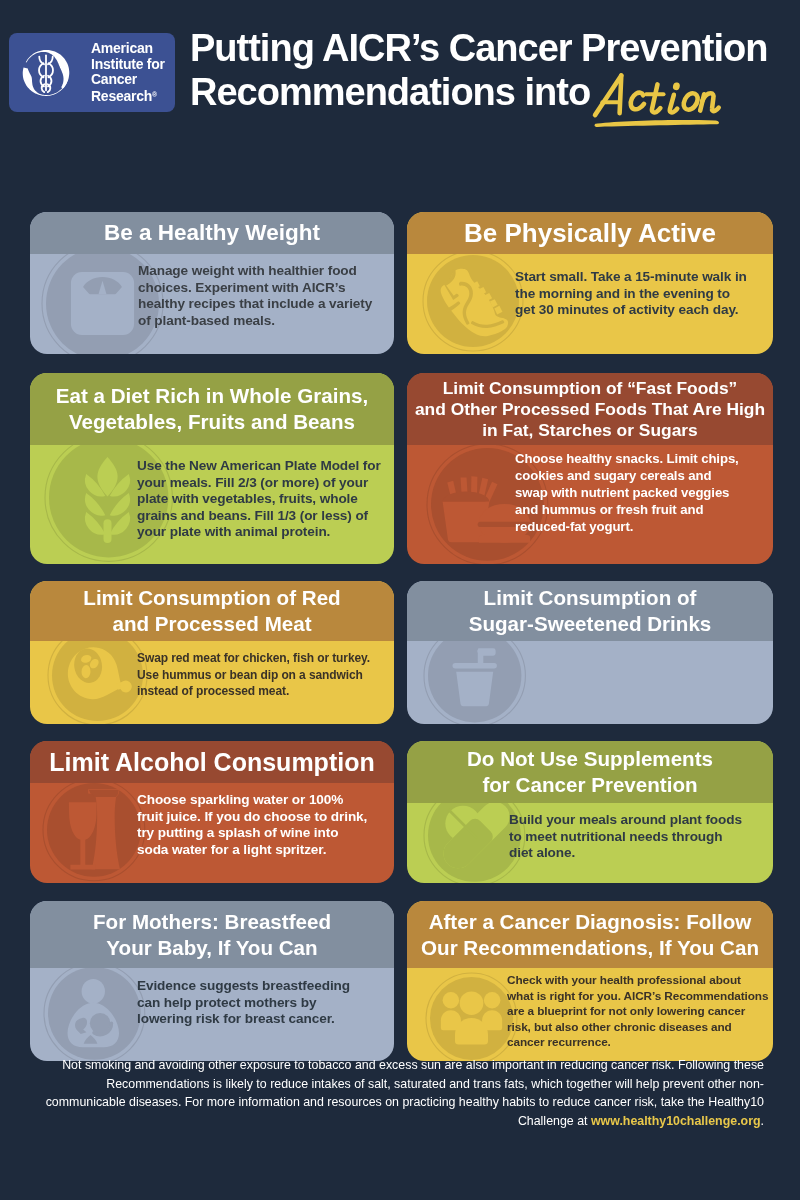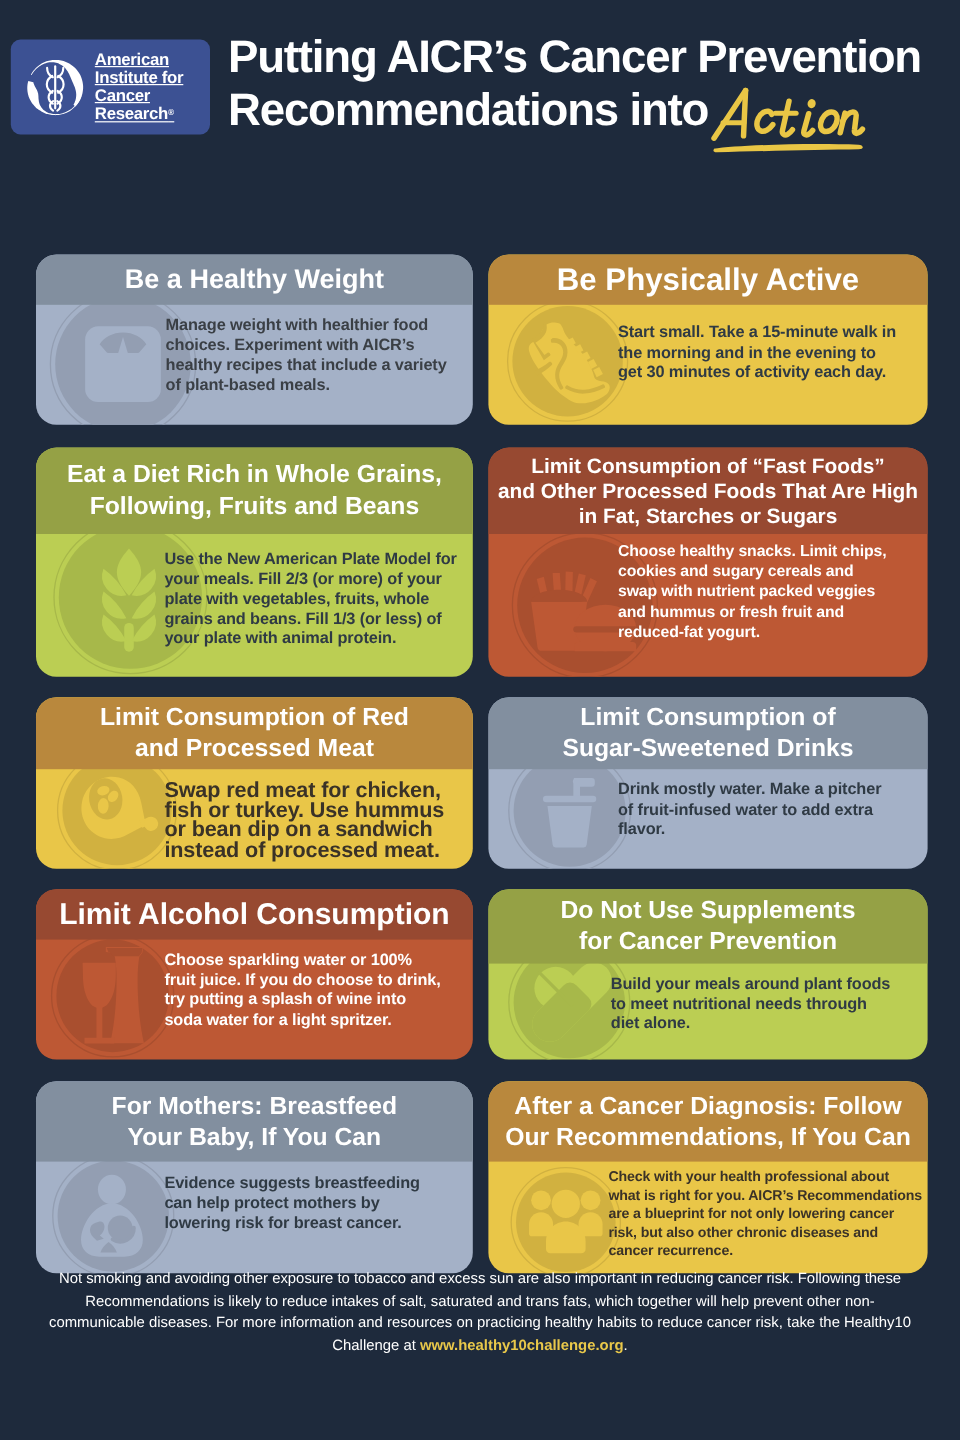--- a/index.html
+++ b/index.html
@@ -4,40 +4,40 @@
 <style>
   html,body{margin:0;padding:0;}
   body{width:800px;height:1200px;overflow:hidden;background:#1e2a3c;
        font-family:"Liberation Sans",sans-serif;}
   #page{position:relative;width:800px;height:1200px;background:#1e2a3c;overflow:hidden;}
 
   
   #logo-box{position:absolute;left:9px;top:33px;width:166px;height:79px;z-index:5;
             background:#3c5193;border-radius:8px;display:flex;align-items:center;}
   #logo-mark{width:58px;height:58px;margin-left:8px;flex:none;}
-  #logo-text{margin-left:4px;color:#fff;font-size:14px;line-height:15.2px;
-             font-weight:700;letter-spacing:-0.25px;text-decoration:underline;}
+  #logo-text{margin-left:16px;color:#fff;font-size:14px;line-height:15.2px;
+             font-weight:700;letter-spacing:-0.25px;}
   #logo-text .reg{font-size:7px;vertical-align:3.5px;letter-spacing:0;}
   #title{position:absolute;left:190px;top:27px;width:620px;color:#fff;z-index:5;
          font-size:38px;line-height:43.6px;font-weight:700;letter-spacing:-1.0px;}
   #action-wrap{position:absolute;left:589px;top:68px;z-index:6;overflow:visible;}
 
   
   .card{position:absolute;border-radius:17px;overflow:hidden;z-index:2;margin-top:36px;}
   .chdr{position:absolute;left:0;top:0;right:0;z-index:3;display:flex;
         flex-direction:column;align-items:center;justify-content:center;
         text-align:center;color:#fff;font-weight:700;}
   .cicon{position:absolute;z-index:2;overflow:visible;}
   .cicon .ko{fill:var(--ko);}
   .cicon .ko-s{stroke:var(--ko);}
   .ctxt{position:absolute;z-index:4;font-weight:700;color:#2f343c;
         font-size:13.6px;line-height:16.6px;letter-spacing:-0.1px;}
 
   
-  #note{position:absolute;left:36px;top:1056px;width:728px;text-align:center;z-index:5;
+  #note{position:absolute;left:36px;top:1056px;width:728px;text-align:right;z-index:5;
         color:#fff;font-size:12.4px;line-height:18.6px;font-weight:400;}
   #note .lnk{color:#e9c84a;font-weight:700;}
   #bar{position:absolute;left:0;top:1152px;width:800px;height:48px;background:#3c5193;z-index:5;}
   #bar .t{position:absolute;left:0;top:15px;width:800px;text-align:center;color:#fff;
           font-size:13.2px;font-weight:700;letter-spacing:0.15px;}
 </style>
 </head>
 <body>
 
 <div id="page">
@@ -138,21 +138,21 @@
             <path d="M98.0 40.0A37.2 37.2 0 0 1 55.0 90.0A137.9 137.9 0 0 1 98.0 40.0Z"></path>
             <path d="M2.0 40.0A137.9 137.9 0 0 1 45.0 90.0A37.2 37.2 0 0 1 2.0 40.0Z"></path>
             <path d="M98.0 83.0A37.2 37.2 0 0 1 55.0 133.0A137.9 137.9 0 0 1 98.0 83.0Z"></path>
             <path d="M2.0 83.0A137.9 137.9 0 0 1 45.0 133.0A37.2 37.2 0 0 1 2.0 83.0Z"></path>
             <path d="M98.0 126.0A37.2 37.2 0 0 1 55.0 176.0A137.9 137.9 0 0 1 98.0 126.0Z"></path>
             <path d="M2.0 126.0A137.9 137.9 0 0 1 45.0 176.0A37.2 37.2 0 0 1 2.0 126.0Z"></path>
           </g>
         </svg>
         <div class="chdr" style="height:72px;background:#95a145;font-size:20.6px;line-height:26px">
           <div>Eat a Diet Rich in Whole Grains,</div>
-          <div>Following, Fruits and Beans</div>
+          <div>Vegetables, Fruits and Beans</div>
         </div>
         <div class="ctxt" style="left:107px;top:85px;width:252px;color:#2f3a44;font-size:13.6px;line-height:16.6px">Use the New American Plate Model for your meals. Fill 2/3 (or more) of your plate with vegetables, fruits, whole grains and beans. Fill 1/3 (or less) of your plate with animal protein.</div>
       </div>
       <div class="card" style="left:407px;top:337px;width:366px;height:191px;background:#bd5834">
         <svg class="cicon" style="left:-16.1px;top:34.599999999999994px;width:192.8px;height:192.8px" viewBox="-96.4 -96.4 192.8 192.8">
           <circle cx="0" cy="0" r="60.4" fill="none" stroke="rgb(169,79,47)" stroke-width="1.1"></circle>
           <circle cx="0" cy="0" r="56.4" fill="rgb(169,79,47)"></circle>
           <g transform="translate(-49.068 -35.532) scale(0.7783199999999999)" fill="#bd5834" style="--ko:rgb(169,79,47)">
             <path d="M11.5 17.5l7.6-2.3 5.4 23.9-7.3 1.6z"></path>
             <path d="M28.5 11h7.7l1.9 28.2-7.7.5z"></path>
@@ -186,37 +186,36 @@
               <ellipse cx="25" cy="32" rx="7.5" ry="5.5" transform="rotate(-30 25 32)"></ellipse>
               <ellipse cx="38" cy="36" rx="5.5" ry="7.5" transform="rotate(25 38 36)"></ellipse>
               <ellipse cx="29" cy="50" rx="6.5" ry="9.5" transform="rotate(-10 29 50)"></ellipse>
             </g>
           </g>
         </svg>
         <div class="chdr" style="height:60px;background:#b9883d;font-size:20.6px;line-height:26px">
           <div>Limit Consumption of Red</div>
           <div>and Processed Meat</div>
         </div>
-        <div class="ctxt" style="left:107px;top:69px;width:248px;color:#3a3227;font-size:18px;line-height:16.6px">Swap red meat for chicken, fish or turkey. Use hummus or bean dip on a sandwich instead of processed meat.</div>
+        <div class="ctxt" style="left:107px;top:69px;width:248px;color:#3a3227;font-size:12px;line-height:16.6px">Swap red meat for chicken, fish or turkey. Use hummus or bean dip on a sandwich instead of processed meat.</div>
       </div>
       <div class="card" style="left:407px;top:545px;width:366px;height:143px;background:#a4b1c7">
         <svg class="cicon" style="left:-18.700000000000003px;top:7.599999999999994px;width:173.4px;height:173.4px" viewBox="-86.7 -86.7 173.4 173.4">
           <circle cx="0" cy="0" r="50.7" fill="none" stroke="rgb(147,158,178)" stroke-width="1.1"></circle>
           <circle cx="0" cy="0" r="46.7" fill="rgb(147,158,178)"></circle>
           <g transform="translate(-30.822000000000006 -29.888000000000005) scale(0.6164400000000001)" fill="#a4b1c7" style="--ko:rgb(147,158,178)">
             <path d="M56 4h24a4 4 0 0 1 4 4v4a4 4 0 0 1-4 4H64v14h-9V12a8 8 0 0 1 1-8z"></path>
             <rect x="14" y="28" width="72" height="9" rx="4.5"></rect>
             <path d="M20 42h60l-7 52.5a4 4 0 0 1-4 3.5H31a4 4 0 0 1-4-3.5z"></path>
           </g>
         </svg>
         <div class="chdr" style="height:60px;background:#828f9f;font-size:20.6px;line-height:26px">
           <div>Limit Consumption of</div>
           <div>Sugar-Sweetened Drinks</div>
         </div>
-        <div class="ctxt" style="left:108px;top:69px;width:227px;color:#2f3a44;font-size:13.6px;line-height:16.6px">Drink mostly water. Make a pitcher of fruit-infused water to add extra flavor.</div>
       </div>
       <div class="card" style="left:30px;top:705px;width:364px;height:142px;background:#bd5834">
         <svg class="cicon" style="left:-23.1px;top:1.8000000000000043px;width:173.8px;height:173.8px" viewBox="-86.9 -86.9 173.8 173.8">
           <circle cx="0" cy="0" r="50.9" fill="none" stroke="rgb(169,79,47)" stroke-width="1.1"></circle>
           <circle cx="0" cy="0" r="46.9" fill="rgb(169,79,47)"></circle>
           <g transform="translate(-26.088125 -41.741) scale(0.5217625)" fill="#bd5834" style="--ko:rgb(169,79,47)">
             <path d="M39 2h60l-1.5 9-5 6.5c-1.8 11-2.7 23-2.7 36 0 38 3.4 72 10.2 102H46c6.8-30 10.2-64 10.2-102 0-13-.9-25-2.7-36l-5-6.5L39 10z"></path>
             <path d="M2 27h53v21c0 26.5-9.5 48-21.5 50.8V147h19v9H5v-9h19V98.8C12 96 2.5 74.5 2.5 48z"></path>
             <path d="M40.5 3.5h57l-1.2 7.5-4.4 5.8H50.6l-4.4-5.8-3-.9z" class="ko"></path>
           </g>

